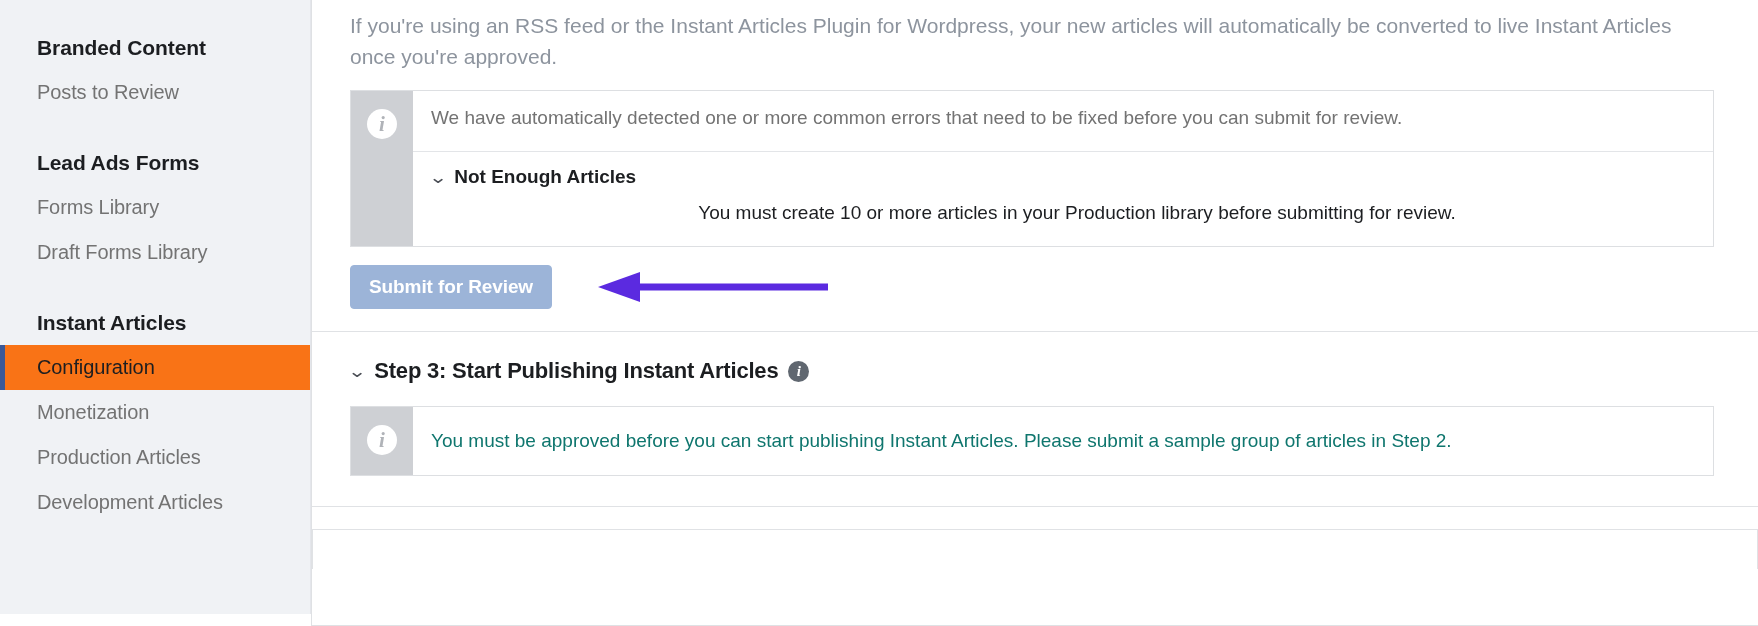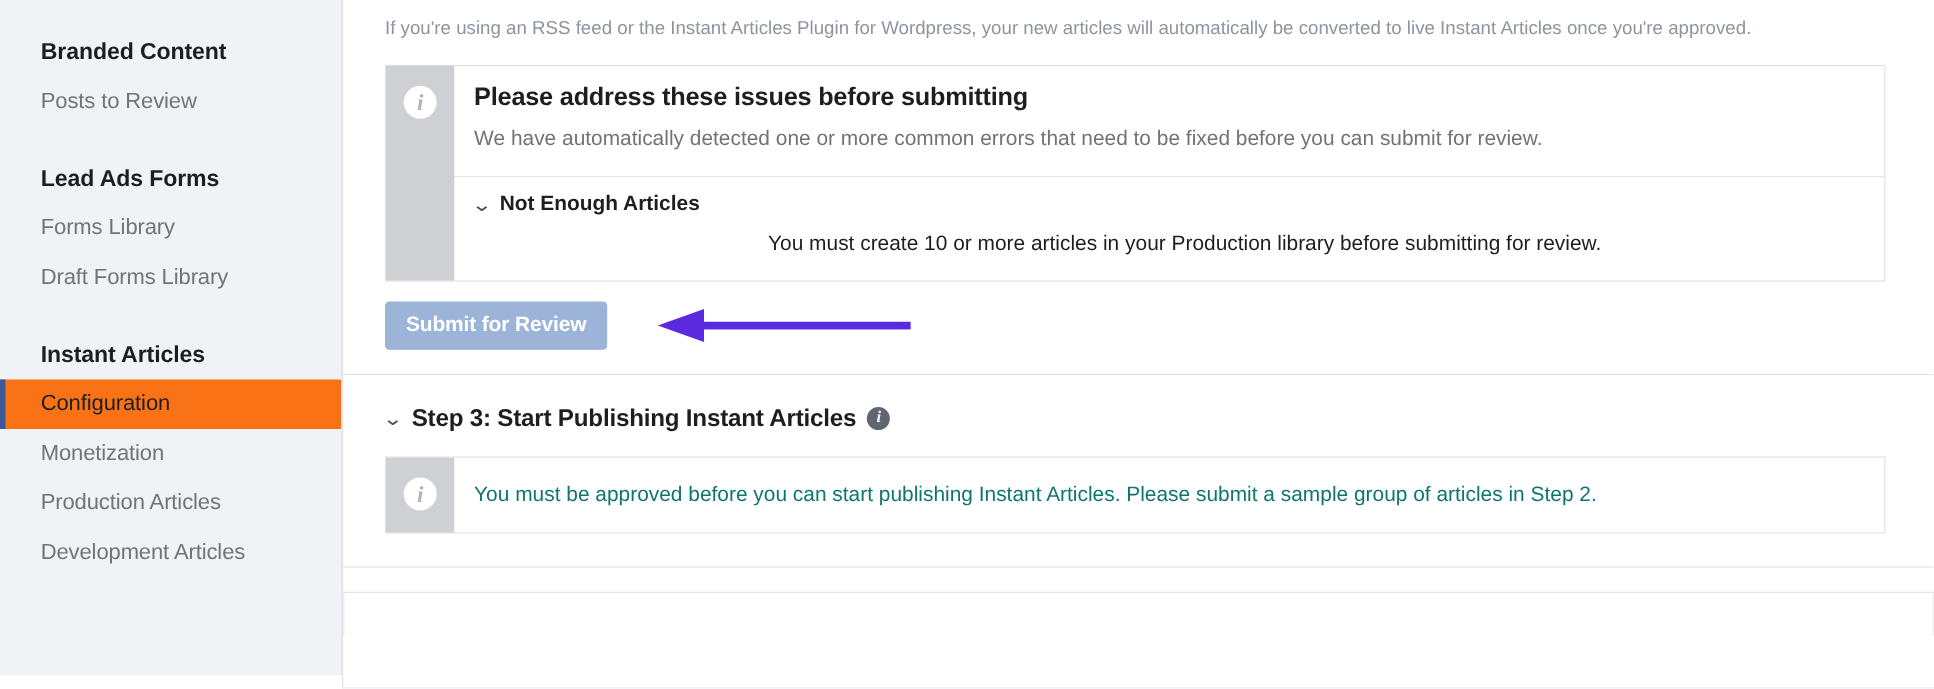--- a/index.html
+++ b/index.html
@@ -51,21 +51,21 @@
   .side-spacer { height: 22px; }
 
   
   .main {
     flex: 1;
     background: #ffffff;
     position: relative;
     overflow: hidden;
   }
   .intro-text {
-    font-size: 17px;
+    font-size: 21px;
     line-height: 31px;
     color: #8d949e;
     padding: 10px 40px 18px 38px;
     max-width: 1420px;
   }
 
   
   .alert-box {
     margin: 0 44px 0 38px;
     border: 1px solid #dddfe2;
@@ -270,21 +270,20 @@
   <main class="main outer-frame">
 
     <p class="intro-text">If you're using an RSS feed or the Instant Articles Plugin for Wordpress, your new articles will automatically be converted to live Instant Articles once you're approved.</p>
 
     <section class="alert-box">
       <div class="alert-icon-col">
         <span class="info-circle">i</span>
       </div>
       <div class="alert-body">
         <div class="alert-head">
-          <div class="alert-title">Please address these issues before submitting</div>
           <div class="alert-desc">We have automatically detected one or more common errors that need to be fixed before you can submit for review.</div>
         </div>
         <div class="issue-section">
           <div class="issue-row">
             <span class="chevron">⌄</span>
             <span class="issue-title">Not Enough Articles</span>
           </div>
           <div class="issue-desc">You must create 10 or more articles in your Production library before submitting for review.</div>
         </div>
       </div>

